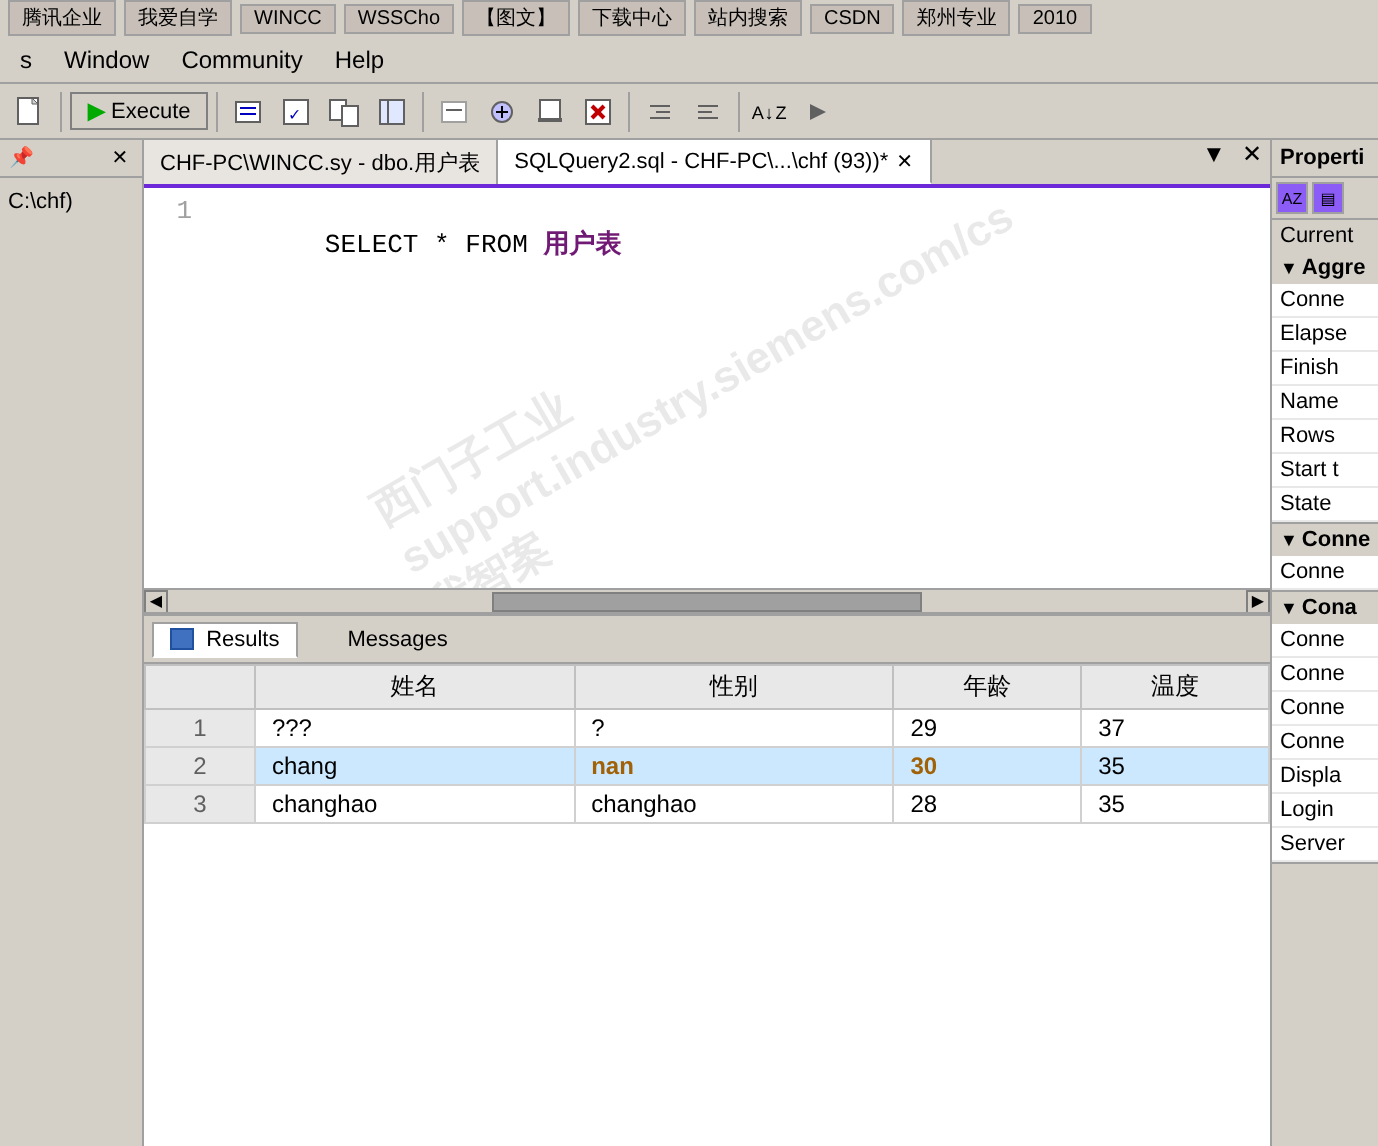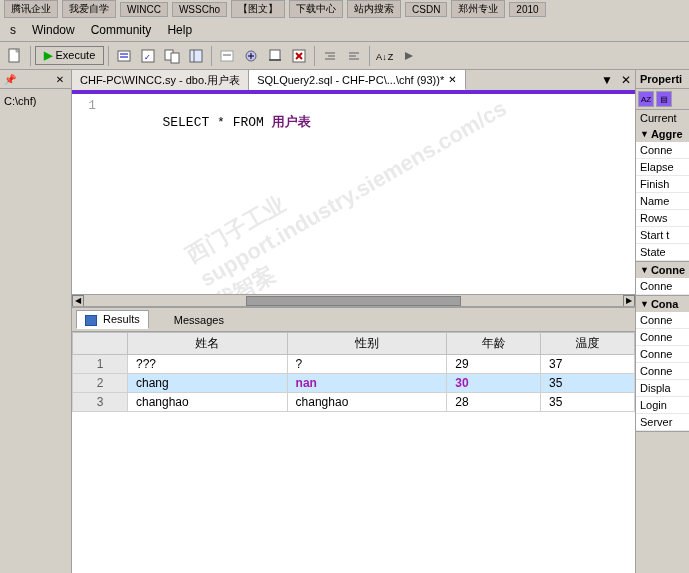--- a/index.html
+++ b/index.html
@@ -116,23 +116,23 @@
       flex: 1;
       display: flex;
       flex-direction: column;
       background: #fff;
       overflow: hidden;
     }
 
     
     .tab-bar {
       display: flex;
-      align-items: center;
-      background: #d4d0c8;
-      border-bottom: 4px solid #6d28d9;
+      align-items: flex-start;
+      background: #d4d0c8;
+      border-bottom: 2px solid #6d28d9;
       height: 24px;
     }
     .tab {
       display: flex;
       align-items: center;
       padding: 2px 8px;
       font-size: 11px;
       cursor: pointer;
       border-right: 1px solid #a0a0a0;
       background: #e8e4e0;
@@ -297,21 +297,21 @@
       border: 1px solid #d0d0d0;
       padding: 2px 8px;
       white-space: nowrap;
     }
     .row-num {
       background: #e8e8e8;
       text-align: center;
       color: #606060;
       min-width: 24px;
     }
-    .highlight { color: #a21caf; font-weight: bold; }
+    .highlight { color: #a16207; font-weight: bold; }
     .row-selected { background: #cce8ff; }
 
     
     .right-panel {
       width: 54px;
       background: #d4d0c8;
       border-left: 1px solid #a0a0a0;
       overflow: hidden;
       display: flex;
       flex-direction: column;

